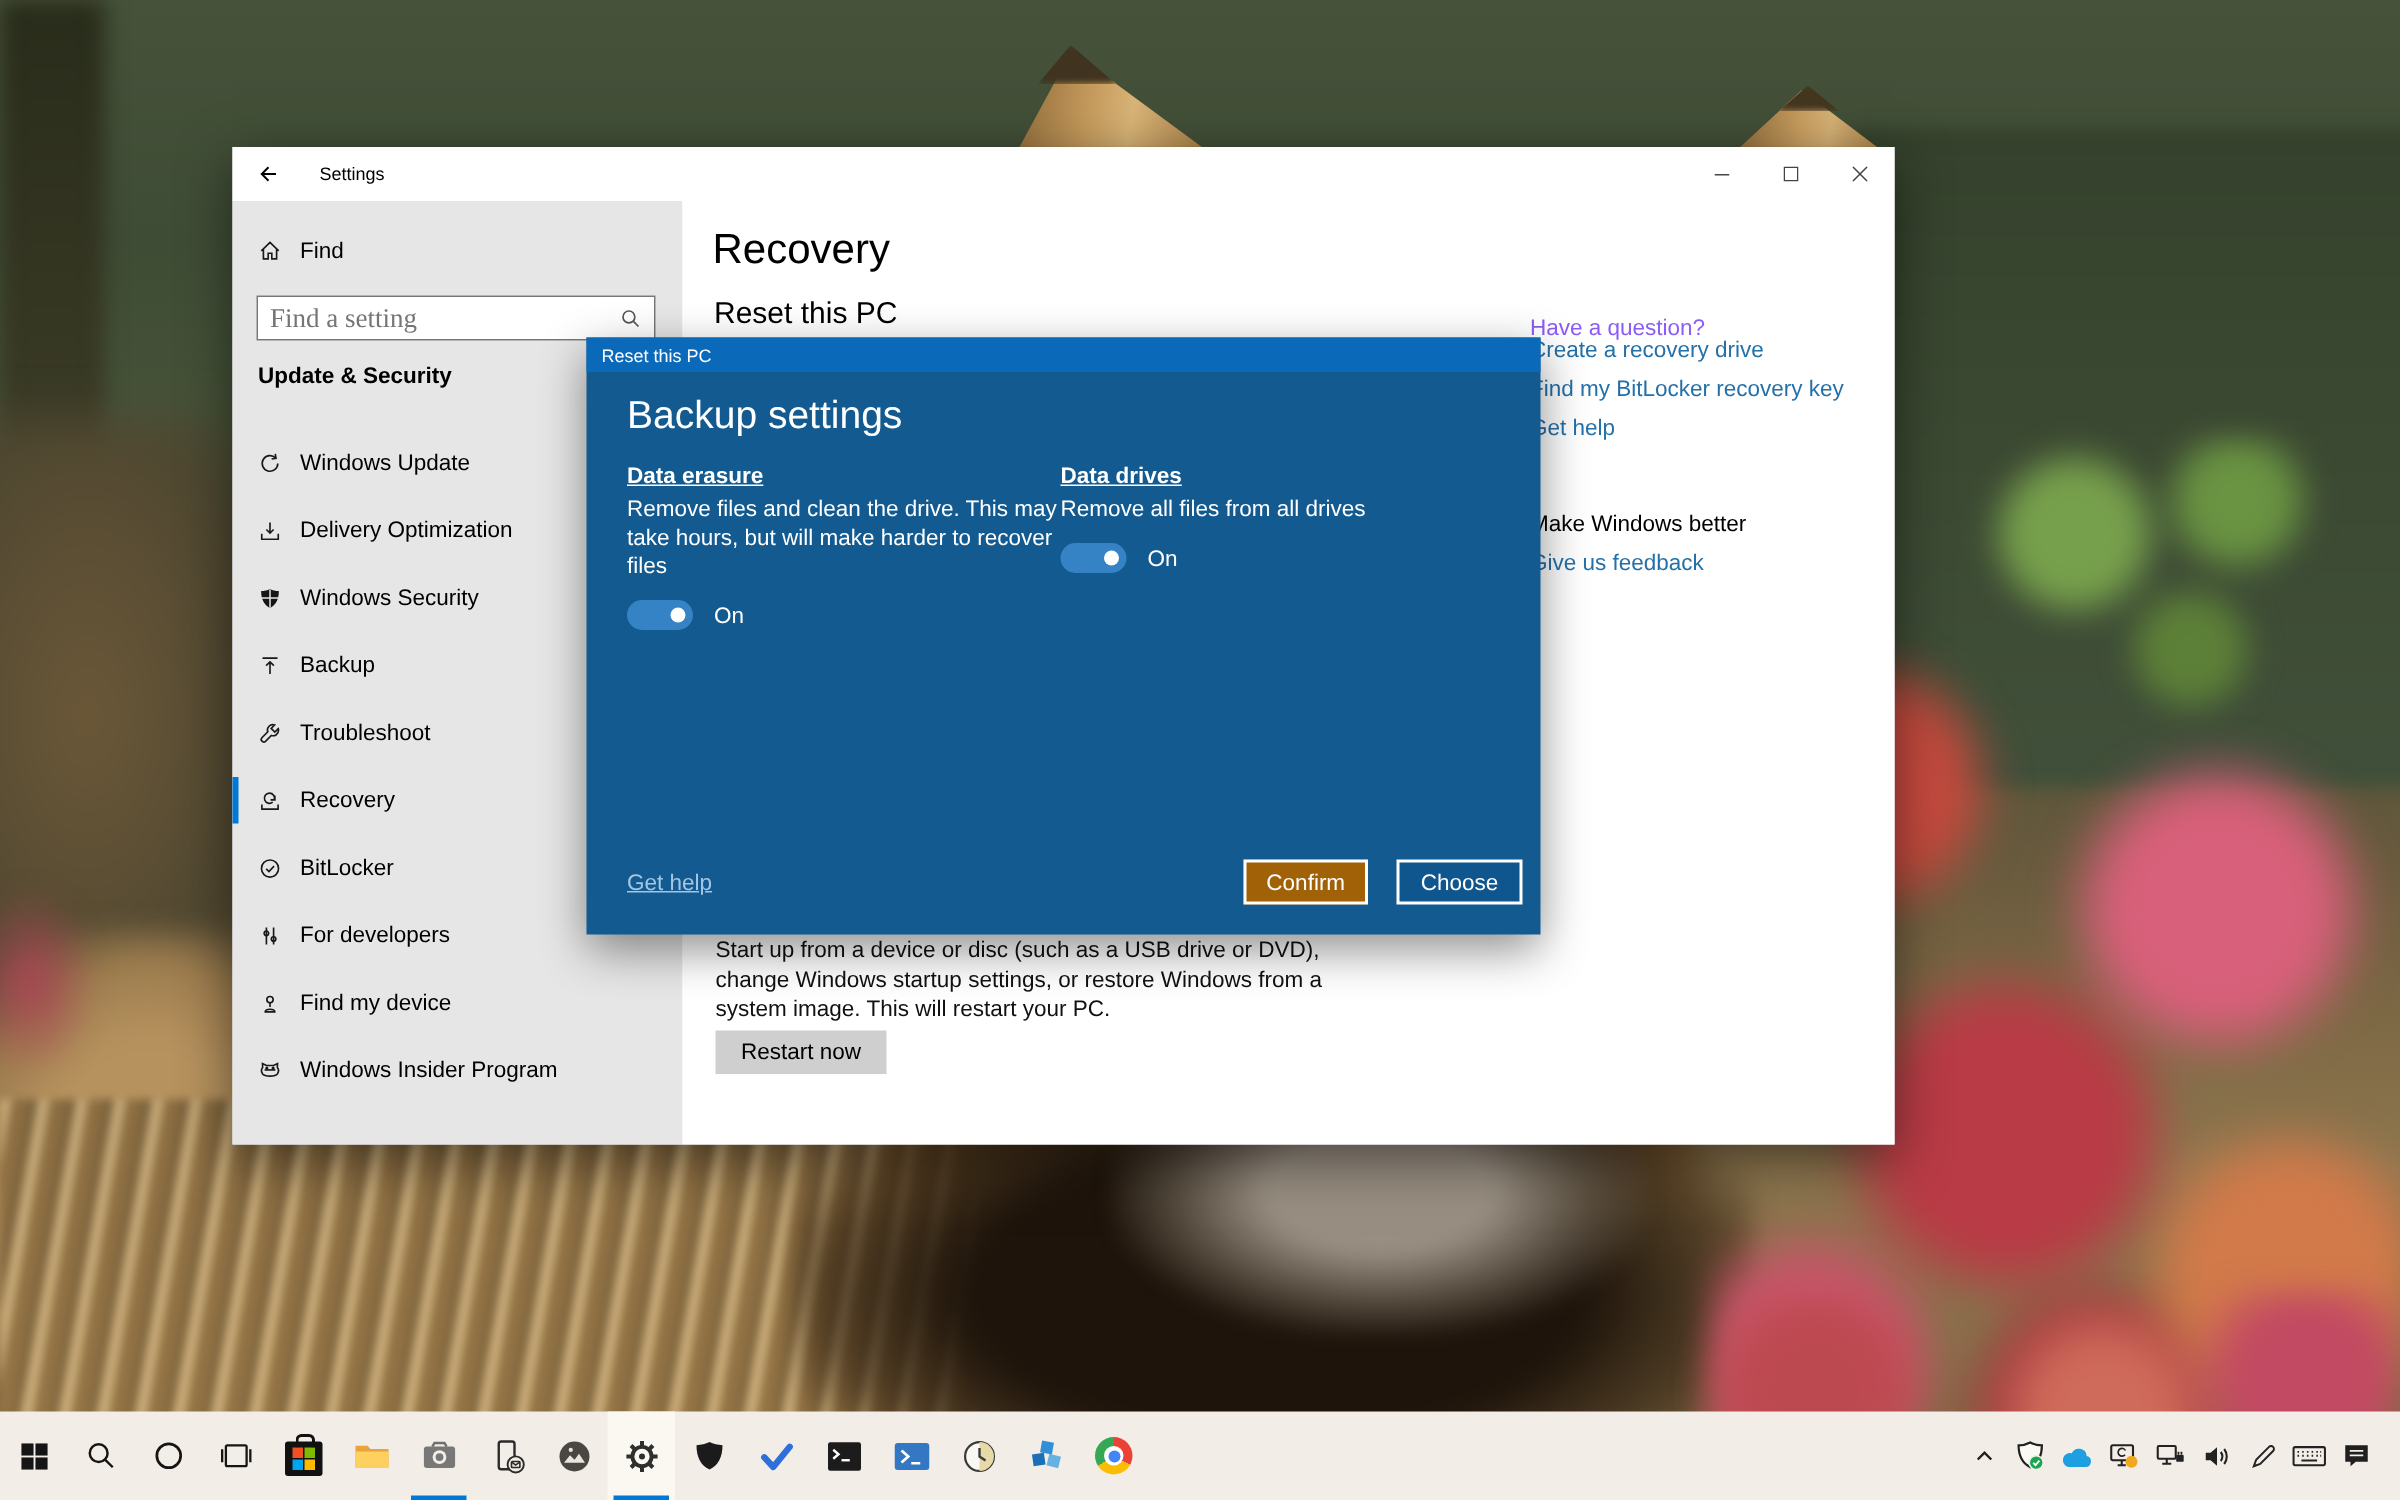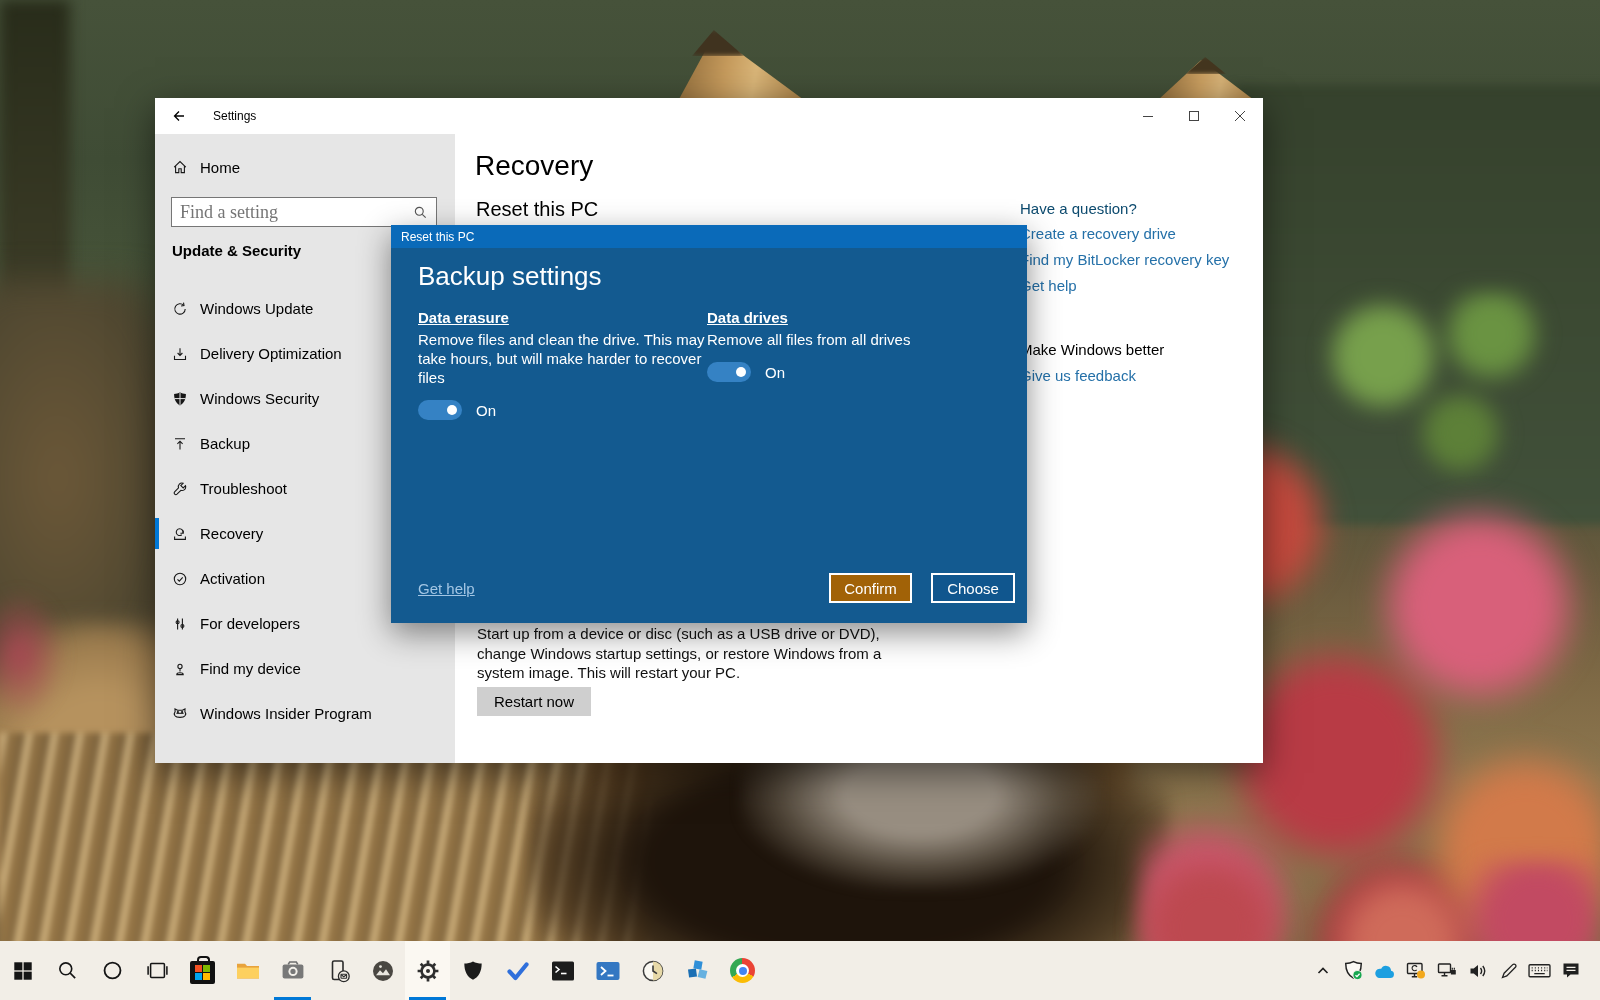--- a/index.html
+++ b/index.html
@@ -49,21 +49,21 @@
   .searchbox .mag { margin-right:8px; display:flex; }
   .section-label { position:absolute; left:17px; top:108px; font-size:15px; font-weight:bold; color:#000; }
   .nav { position:absolute; left:0; top:152px; width:100%; }
   .nav-item { position:relative; height:45px; display:flex; align-items:center; }
   .nav-item.sel::before { content:""; position:absolute; left:0; top:7px; bottom:7px; width:4px; background:#0078d7; }
 
   #content { position:absolute; left:300px; top:36px; right:0; bottom:0; background:#fff; }
   .page-title { position:absolute; left:20px; top:16px; font-size:28px; font-weight:300; color:#000; }
   .reset-heading { position:absolute; left:21px; top:64px; font-size:20px; font-weight:400; color:#000; }
   .help-panel { position:absolute; left:565px; top:58px; width:235px; font-size:15px; }
-  .help-q { position:absolute; left:0; top:8px; color:#0c4a6e; }
+  .help-q { position:absolute; left:0; top:18px; color:#8b5cf6; }
   .help-link { position:absolute; left:0; color:#2470a8; cursor:pointer; }
   .hl0 { top:33px; } .hl1 { top:59px; } .hl2 { top:85px; }
   .help-better { position:absolute; left:0; top:149px; color:#000; }
   .help-feedback { position:absolute; left:0; top:175px; color:#2470a8; cursor:pointer; }
   .adv-desc { position:absolute; left:22px; top:490px; width:424px; font-size:15px; line-height:19.5px; color:#111; }
   .restart-btn { position:absolute; left:22px; top:553px; padding:6px 17px; font-size:15px; font-family:inherit; background:#cfcfcf; border:none; color:#000; cursor:pointer; }
 
   
   #dialog { position:absolute; left:391px; top:225px; width:636px; height:398px; background:#135a90; box-shadow:0 10px 30px rgba(0,0,0,.45); z-index:50; color:#fff; }
   .dlg-titlebar { position:absolute; left:0; top:0; right:0; height:23px; background:#0a6ab9; display:flex; align-items:center; }
@@ -145,21 +145,21 @@
           </svg>
         </div>
     </div>
   </div>
 
   <div id="sidebar">
     <div class="home-row">
       <svg width="16" height="16" viewBox="0 0 16 16" fill="none" stroke="#191919" stroke-width="1.1">
           <path d="M2.2 8.2 8 2.6l5.8 5.6M3.6 7.2v6.4h3.2V9.8h2.4v3.8h3.2V7.2"></path>
         </svg>
-      <span>Home</span>
+      <span>Find</span>
     </div>
     <div class="searchbox">
       <input type="text" placeholder="Find a setting" style="">
       <span class="mag">
         <svg width="15" height="15" viewBox="0 0 16 16" fill="none" stroke="#555" stroke-width="1.2">
             <circle cx="6.7" cy="6.7" r="4.2"></circle>
             <path d="M9.9 9.9 13.5 13.5"></path>
           </svg>
       </span>
     </div>
@@ -205,21 +205,21 @@
             <path d="M10.9 7.2A3.4 3.4 0 1 0 9.8 8.8"></path>
             <path d="M11.2 4.4v2.8H8.4"></path>
           </svg>
         <span>Recovery</span>
       </div>
       <div class="nav-item">
         <svg width="16" height="16" viewBox="0 0 16 16" fill="none" stroke="#191919" stroke-width="1.1">
             <circle cx="8" cy="8" r="5.7"></circle>
             <path d="M5.5 8.3l1.8 1.8 3.4-3.7"></path>
           </svg>
-        <span>Activation</span>
+        <span>BitLocker</span>
       </div>
       <div class="nav-item">
         <svg width="16" height="16" viewBox="0 0 16 16" fill="none" stroke="#191919" stroke-width="1.1">
             <path d="M5.6 2.4v11.2M10.4 2.4v11.2"></path>
             <circle cx="5.6" cy="6.2" r="1.5"></circle>
             <circle cx="10.4" cy="10" r="1.5"></circle>
           </svg>
         <span>For developers</span>
       </div>
       <div class="nav-item">

